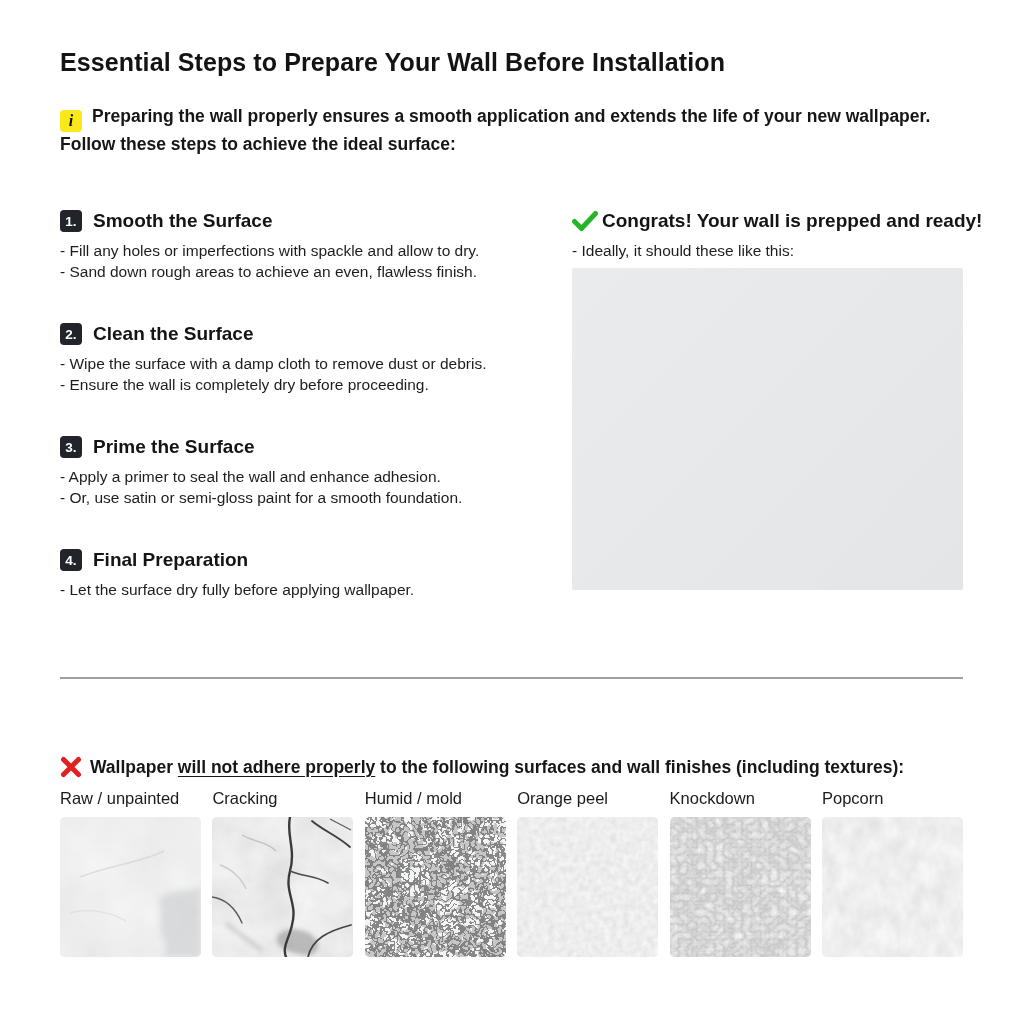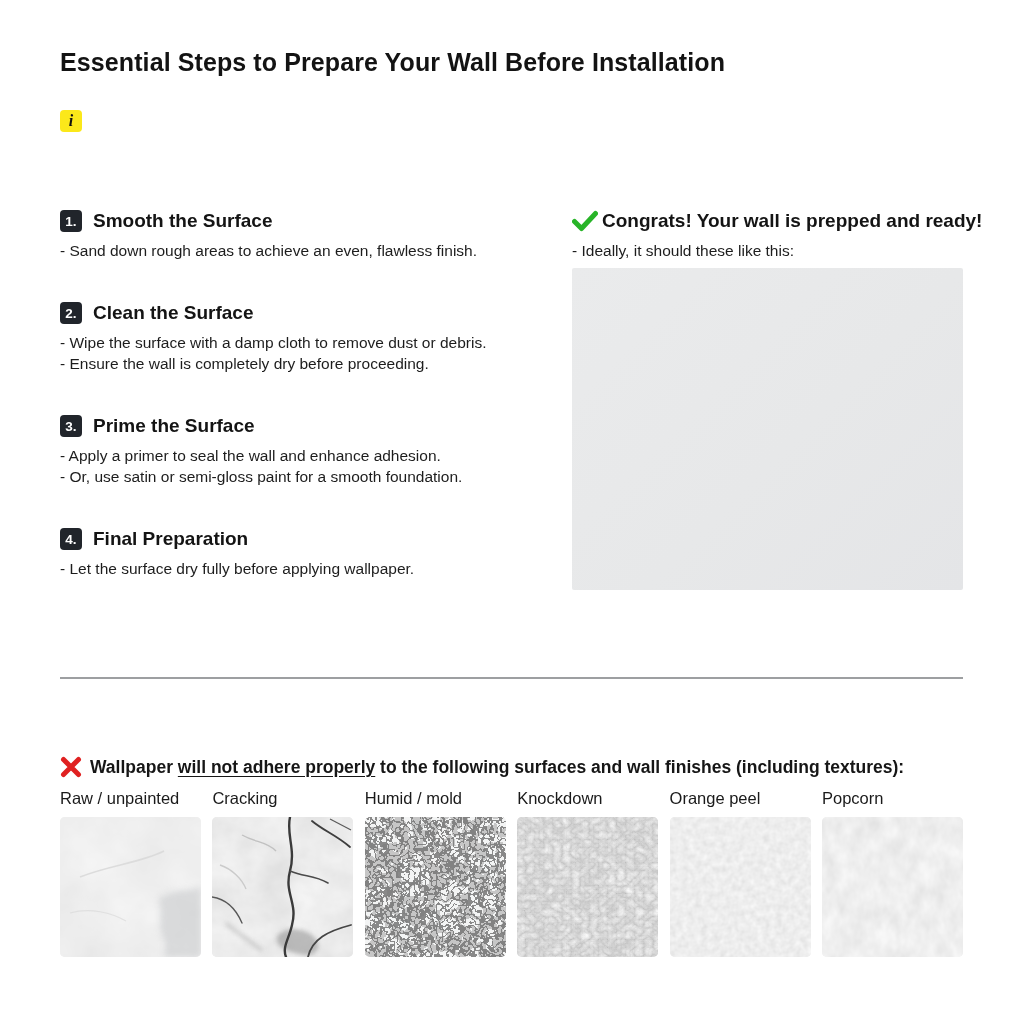--- a/index.html
+++ b/index.html
@@ -51,28 +51,29 @@
 </style>
 </head>
 <body>
 
 <div class="page">
 
   <h1 class="page-title">Essential Steps to Prepare Your Wall Before Installation</h1>
 
   <p class="intro"><span class="info-icon">
         <i>i</i>
-      </span></p>
+      </span><span>Preparing the wall properly ensures a smooth application and extends the life of your new wallpaper. Follow these steps to achieve the ideal surface:</span></p>
 
   <div class="steps">
     <section class="step">
       <h2 class="step-heading">
           <span class="badge">1.</span>
           <span>Smooth the Surface</span>
         </h2>
+      <p class="step-line">- Fill any holes or imperfections with spackle and allow to dry.</p>
       <p class="step-line">- Sand down rough areas to achieve an even, flawless finish.</p>
     </section>
     <section class="step">
       <h2 class="step-heading">
           <span class="badge">2.</span>
           <span>Clean the Surface</span>
         </h2>
       <p class="step-line">- Wipe the surface with a damp cloth to remove dust or debris.</p>
       <p class="step-line">- Ensure the wall is completely dry before proceeding.</p>
     </section>
@@ -201,60 +202,60 @@
             <feColorMatrix type="matrix" values="0 0 0 0 0.35  0 0 0 0 0.35  0 0 0 0 0.35  -1 0 0 0 1"></feColorMatrix>
           </filter>
         </defs>
         <rect width="141" height="140" fill="#f3f4f4"></rect>
         <rect width="141" height="140" filter="url(#fMoldCoarse)" opacity="0.55"></rect>
         <rect width="141" height="140" filter="url(#fMoldFine)" opacity="0.85"></rect>
       </svg>
     </figure>
 
     <figure class="surface" style="margin:0">
+      <p class="surface-label">Orange peel</p>
+      <svg class="texture" viewBox="0 0 141 140" preserveAspectRatio="none">
+        <defs>
+          <filter id="fPeel" x="0%" y="0%" width="100%" height="100%">
+            <feTurbulence type="fractalNoise" baseFrequency="0.16" numOctaves="2" seed="19"></feTurbulence>
+            <feColorMatrix type="saturate" values="0"></feColorMatrix>
+            <feComponentTransfer>
+              <feFuncR type="linear" slope="0.3" intercept="0.7"></feFuncR>
+              <feFuncG type="linear" slope="0.3" intercept="0.7"></feFuncG>
+              <feFuncB type="linear" slope="0.3" intercept="0.7"></feFuncB>
+              <feFuncA type="linear" slope="0" intercept="1"></feFuncA>
+            </feComponentTransfer>
+          </filter>
+        </defs>
+        <rect width="141" height="140" fill="#eeeeee"></rect>
+        <rect width="141" height="140" filter="url(#fPeel)"></rect>
+      </svg>
+    </figure>
+
+    <figure class="surface" style="margin:0">
       <p class="surface-label">Knockdown</p>
       <svg class="texture" viewBox="0 0 141 140" preserveAspectRatio="none">
         <defs>
           <filter id="fKnock" x="0%" y="0%" width="100%" height="100%">
             <feTurbulence type="turbulence" baseFrequency="0.11 0.13" numOctaves="3" seed="7"></feTurbulence>
             <feColorMatrix type="saturate" values="0"></feColorMatrix>
             <feComponentTransfer>
               <feFuncR type="linear" slope="0.55" intercept="0.52"></feFuncR>
               <feFuncG type="linear" slope="0.55" intercept="0.52"></feFuncG>
               <feFuncB type="linear" slope="0.55" intercept="0.52"></feFuncB>
               <feFuncA type="linear" slope="0" intercept="1"></feFuncA>
             </feComponentTransfer>
           </filter>
         </defs>
         <rect width="141" height="140" fill="#e4e4e4"></rect>
         <rect width="141" height="140" filter="url(#fKnock)"></rect>
       </svg>
     </figure>
 
     <figure class="surface" style="margin:0">
-      <p class="surface-label">Orange peel</p>
-      <svg class="texture" viewBox="0 0 141 140" preserveAspectRatio="none">
-        <defs>
-          <filter id="fPeel" x="0%" y="0%" width="100%" height="100%">
-            <feTurbulence type="fractalNoise" baseFrequency="0.16" numOctaves="2" seed="19"></feTurbulence>
-            <feColorMatrix type="saturate" values="0"></feColorMatrix>
-            <feComponentTransfer>
-              <feFuncR type="linear" slope="0.3" intercept="0.7"></feFuncR>
-              <feFuncG type="linear" slope="0.3" intercept="0.7"></feFuncG>
-              <feFuncB type="linear" slope="0.3" intercept="0.7"></feFuncB>
-              <feFuncA type="linear" slope="0" intercept="1"></feFuncA>
-            </feComponentTransfer>
-          </filter>
-        </defs>
-        <rect width="141" height="140" fill="#eeeeee"></rect>
-        <rect width="141" height="140" filter="url(#fPeel)"></rect>
-      </svg>
-    </figure>
-
-    <figure class="surface" style="margin:0">
       <p class="surface-label">Popcorn</p>
       <svg class="texture" viewBox="0 0 141 140" preserveAspectRatio="none">
         <defs>
           <filter id="fPop" x="0%" y="0%" width="100%" height="100%">
             <feTurbulence type="fractalNoise" baseFrequency="0.07 0.045" numOctaves="3" seed="31"></feTurbulence>
             <feColorMatrix type="saturate" values="0"></feColorMatrix>
             <feComponentTransfer>
               <feFuncR type="linear" slope="0.32" intercept="0.7"></feFuncR>
               <feFuncG type="linear" slope="0.32" intercept="0.7"></feFuncG>
               <feFuncB type="linear" slope="0.32" intercept="0.7"></feFuncB>

